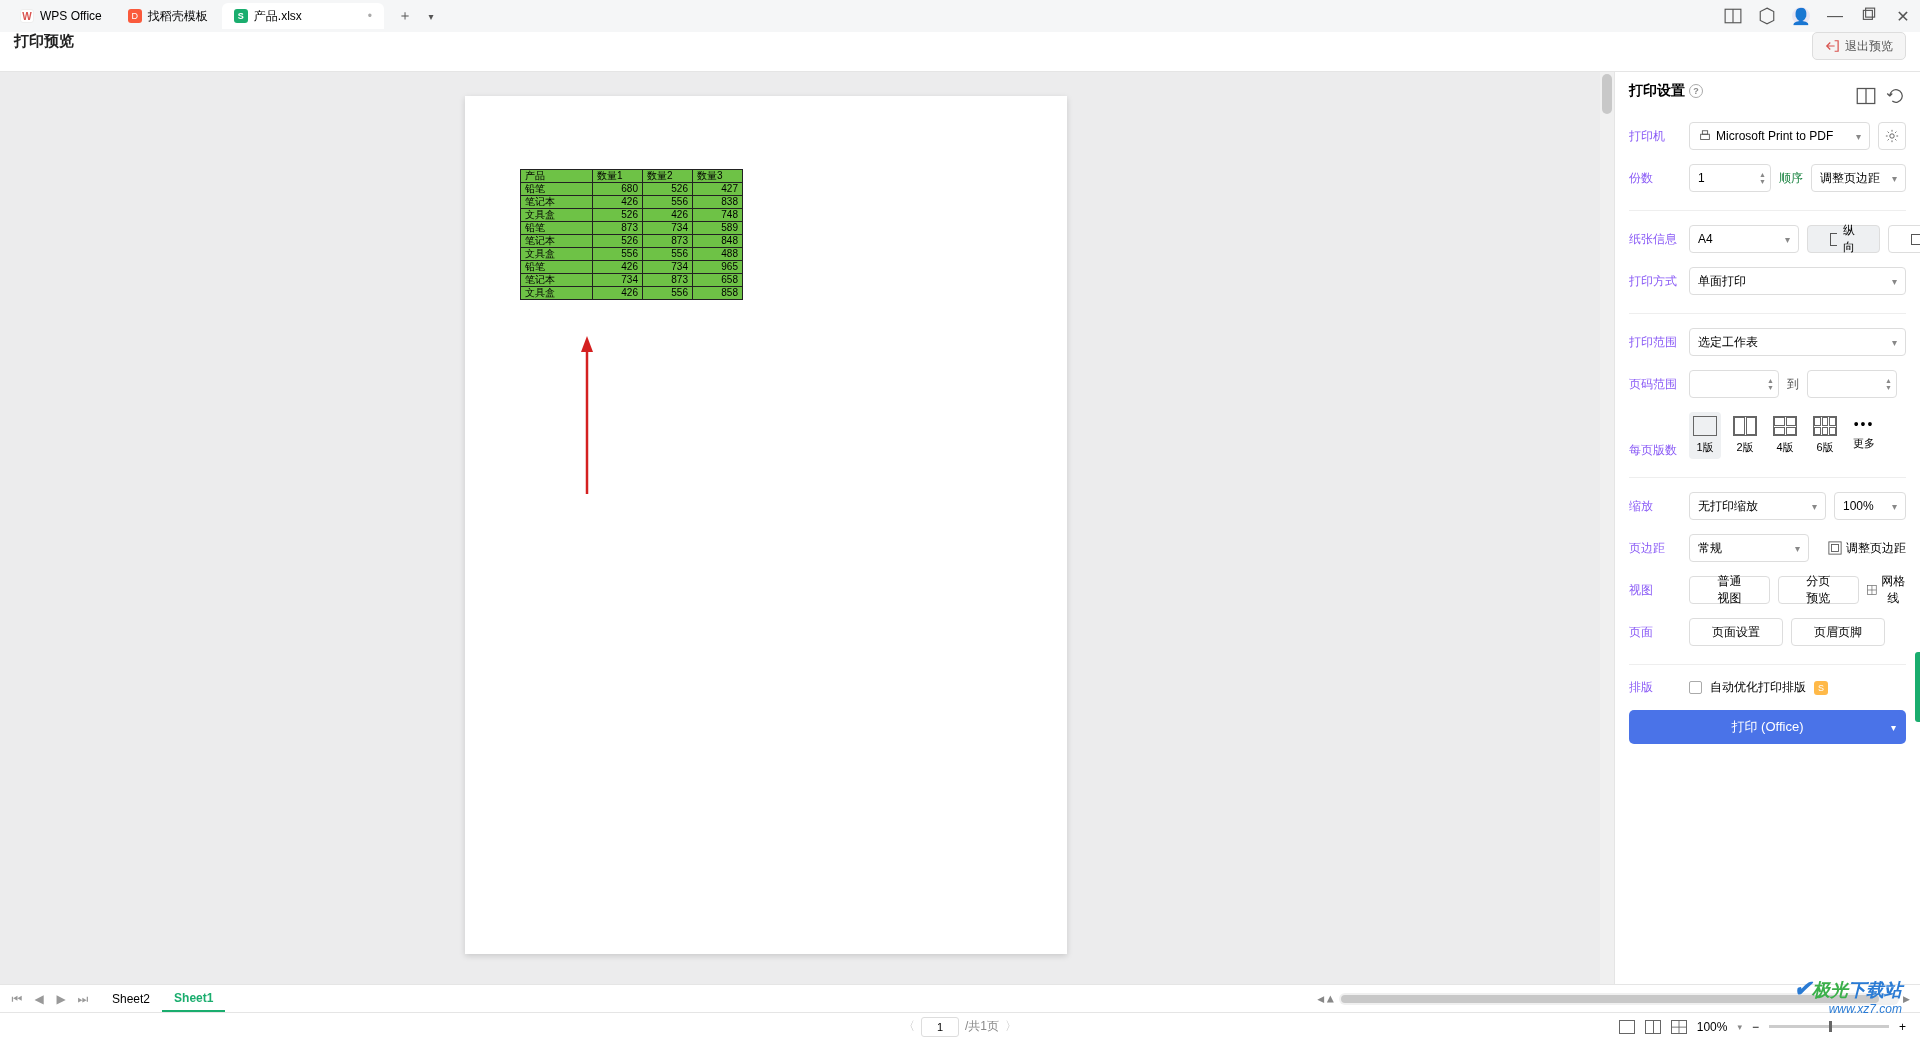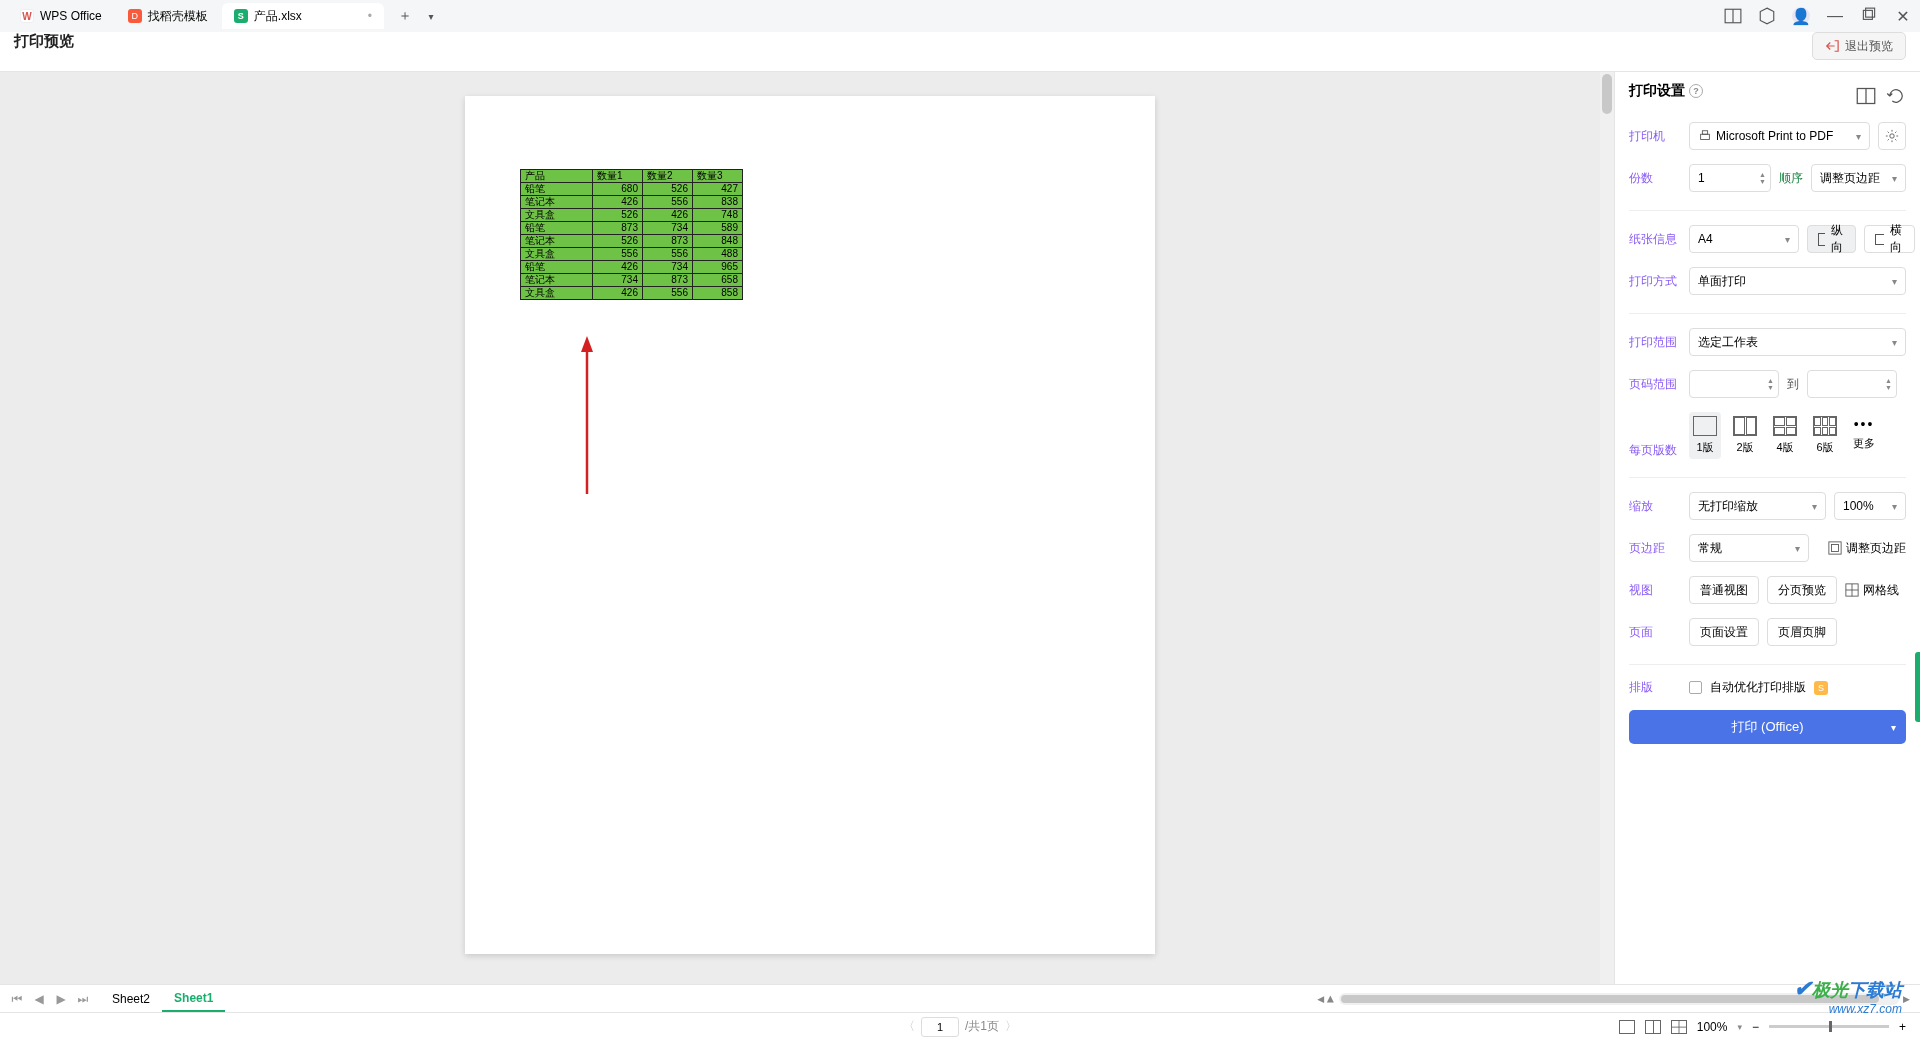--- a/index.html
+++ b/index.html
@@ -18,42 +18,42 @@
 
 .topbar { height: 40px; background: #fff; border-bottom: 1px solid #e5e5e5; display: flex; align-items: flex-start; justify-content: space-between; padding: 0 14px; }
 .topbar .title { font-size: 15px; font-weight: 600; color: #222; }
 .exit-btn { height: 28px; padding: 0 12px; border: 1px solid #ddd; border-radius: 5px; background: #f5f5f5; font-size: 12px; display: flex; align-items: center; gap: 6px; cursor: pointer; color: #555; }
 .exit-btn svg { width: 14px; height: 14px; }
 
 .main { display: flex; height: calc(100% - 32px - 40px - 28px - 28px); }
 .canvas-wrap { flex: 1; position: relative; background: #ececed; overflow: hidden; }
 .vscroll { position: absolute; right: 0; top: 0; bottom: 0; width: 14px; background: #f0f0f0; }
 .vscroll .thumb { position: absolute; left: 2px; right: 2px; top: 2px; height: 40px; background: #c8c8c8; border-radius: 5px; }
-.page { position: absolute; left: 465px; top: 24px; width: 690px; height: 858px; background: #fff; box-shadow: 0 2px 6px rgba(0,0,0,0.15); }
+.page { position: absolute; left: 465px; top: 24px; width: 602px; height: 858px; background: #fff; box-shadow: 0 2px 6px rgba(0,0,0,0.15); }
 .data-table { position: absolute; left: 55px; top: 73px; border-collapse: collapse; font-size: 10px; }
 .data-table td, .data-table th { border: 1px solid #222; background: #6ec246; padding: 0 4px; height: 13px; line-height: 12px; }
 .data-table th { text-align: left; font-weight: normal; }
 .data-table td.num { text-align: right; }
 .arrow { position: absolute; left: 112px; top: 240px; }
 
 .side { width: 306px; background: #fff; border-left: 1px solid #e5e5e5; display: flex; flex-direction: column; padding: 10px 14px 0 14px; overflow-y: auto; }
 .side h3 { font-size: 14px; font-weight: 600; display: flex; align-items: center; gap: 4px; margin-bottom: 10px; }
 .side h3 .q { width: 14px; height: 14px; border: 1px solid #aaa; border-radius: 50%; font-size: 9px; display: inline-flex; align-items: center; justify-content: center; color: #888; }
 .side-header { display: flex; align-items: center; justify-content: space-between; margin-bottom: 12px; }
 .side-ico { width: 20px; height: 20px; display: flex; align-items: center; justify-content: center; color: #555; cursor: pointer; }
 .row { display: flex; align-items: center; margin-bottom: 14px; gap: 8px; font-size: 12px; }
 .row .lbl { width: 52px; color: #8b5cf6; flex-shrink: 0; }
 .sel { flex: 1; height: 28px; border: 1px solid #ddd; border-radius: 4px; display: flex; align-items: center; justify-content: space-between; padding: 0 8px; background: #fff; cursor: pointer; font-size: 12px; }
 .sel .caret { color: #888; font-size: 10px; }
 .small-sel { width: 76px; }
 .w66 { width: 72px; flex: none; }
 .spin { width: 82px; height: 28px; border: 1px solid #ddd; border-radius: 4px; display: flex; align-items: center; padding: 0 4px 0 8px; position: relative; font-size: 12px; }
 .spin .arrows { position: absolute; right: 4px; display: flex; flex-direction: column; font-size: 7px; color: #888; line-height: 7px; }
 .sq-btn { width: 28px; height: 28px; border: 1px solid #ddd; border-radius: 4px; display: flex; align-items: center; justify-content: center; cursor: pointer; }
-.btn-sm { height: 28px; padding: 0 10px; border: 1px solid #ddd; border-radius: 4px; background: #fff; font-size: 12px; cursor: pointer; display: flex; align-items: center; gap: 4px; }
+.btn-sm { height: 28px; padding: 0 22px; border: 1px solid #ddd; border-radius: 4px; background: #fff; font-size: 12px; cursor: pointer; display: flex; align-items: center; gap: 4px; }
 .btn-sm.active { background: #eef0f2; }
 .divider { border-top: 1px solid #eee; margin: 4px 0 14px 0; }
 .pages-row { display: flex; gap: 8px; align-items: flex-start; }
 .page-opt { display: flex; flex-direction: column; align-items: center; gap: 4px; font-size: 11px; cursor: pointer; padding: 4px; border-radius: 4px; }
 .page-opt.active { background: #eef0f2; }
 .page-opt .ic { width: 24px; height: 20px; border: 1.5px solid #666; }
 .ic.g2 { display: grid; grid-template-columns: 1fr 1fr; gap: 1px; }
 .ic.g4 { display: grid; grid-template-columns: 1fr 1fr; grid-template-rows: 1fr 1fr; gap: 1px; }
 .ic.g6 { display: grid; grid-template-columns: 1fr 1fr 1fr; grid-template-rows: 1fr 1fr; gap: 1px; }
 .ic .c { border: 1px solid #666; }

